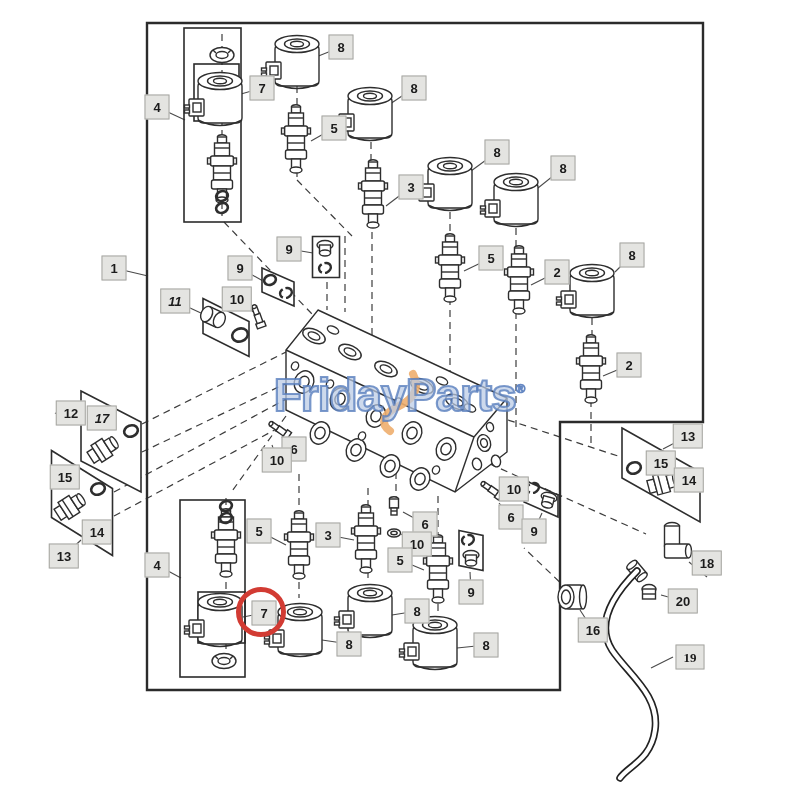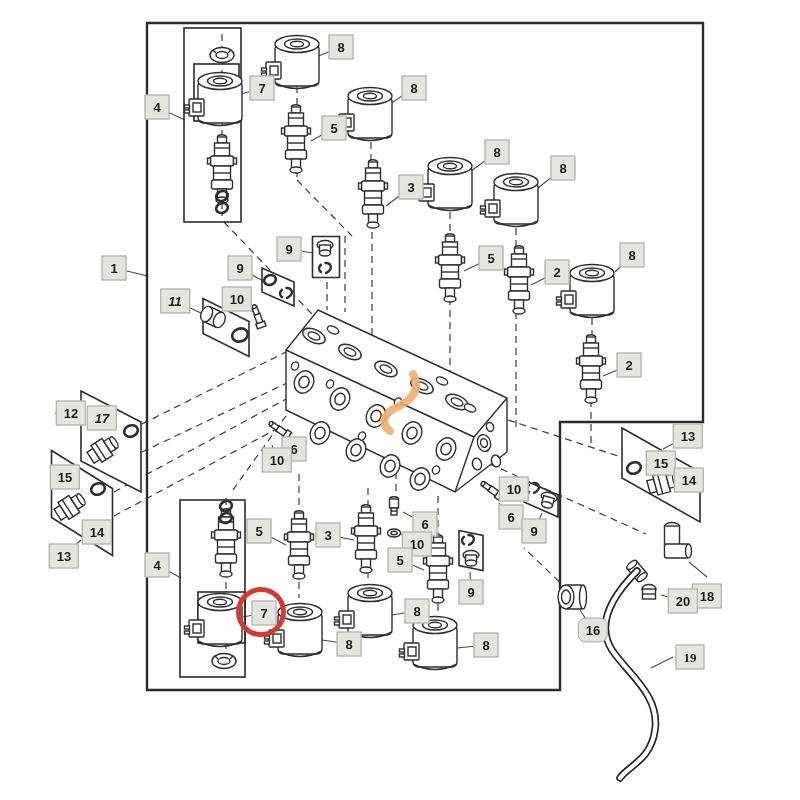--- a/index.html
+++ b/index.html
@@ -571,20 +571,21 @@
         </g>
         <g transform="">
           <path d="M637,571 C610,598 596,625 612,650 C628,674 660,695 655,730 C651,760 628,766 620,778" fill="none" stroke="#222" stroke-width="7.5" stroke-linecap="round"></path>
           <path d="M637,571 C610,598 596,625 612,650 C628,674 660,695 655,730 C651,760 628,766 620,778" fill="none" stroke="#fff" stroke-width="4.2" stroke-linecap="round"></path>
         </g>
       </g>
     </svg>
   <svg class="swoosh" width="800" height="800" viewBox="0 0 800 800">
     <path d="M413,374 C422,391 410,401 397,407 C383,414 380,424 390,431" fill="none" stroke="#eeae6e" stroke-width="8" stroke-linecap="round" opacity="0.9"></path>
   </svg>
+  <div class="watermark" id="wm" style="left: 399px; top: 396px;"><span>Frida</span><span>y</span><span>Parts</span><span class="reg">®</span></div>
   <div id="labels">
       <div class="lbl" style="left: 157px; top: 107px;">4</div>
       <div class="lbl" style="left: 262px; top: 88px;">7</div>
       <div class="lbl" style="left: 341px; top: 47px;">8</div>
       <div class="lbl" style="left: 334px; top: 128px;">5</div>
       <div class="lbl" style="left: 414px; top: 88px;">8</div>
       <div class="lbl" style="left: 411px; top: 187px;">3</div>
       <div class="lbl" style="left: 497px; top: 152px;">8</div>
       <div class="lbl" style="left: 563px; top: 168px;">8</div>
       <div class="lbl" style="left: 491px; top: 258px;">5</div>
@@ -613,19 +614,19 @@
       <div class="lbl" style="left: 417px; top: 611px;">8</div>
       <div class="lbl" style="left: 486px; top: 645px;">8</div>
       <div class="lbl" style="left: 400px; top: 560px;">5</div>
       <div class="lbl" style="left: 514px; top: 489px;">10</div>
       <div class="lbl" style="left: 511px; top: 517px;">6</div>
       <div class="lbl" style="left: 534px; top: 531px;">9</div>
       <div class="lbl" style="left: 471px; top: 592px;">9</div>
       <div class="lbl" style="left: 688px; top: 436px;">13</div>
       <div class="lbl" style="left: 661px; top: 463px;">15</div>
       <div class="lbl" style="left: 689px; top: 480px;">14</div>
-      <div class="lbl" style="left: 707px; top: 596px;">18</div>
+      <div class="lbl" style="left: 707px; top: 563px;">18</div>
       <div class="lbl" style="left: 683px; top: 601px;">20</div>
-      <div class="lbl" style="left: 593px; top: 630px; border-radius: 8px;">16</div>
+      <div class="lbl" style="left: 593px; top: 630px;">16</div>
       <div class="lbl" style="left: 690px; top: 657px; font-family: Liberation Serif, serif;">19</div>
     </div>
   <div class="red-circle" id="redc" style="left: 261px; top: 612px; width: 40px; height: 40px;"></div>
 </div>
 
 </body></html>

